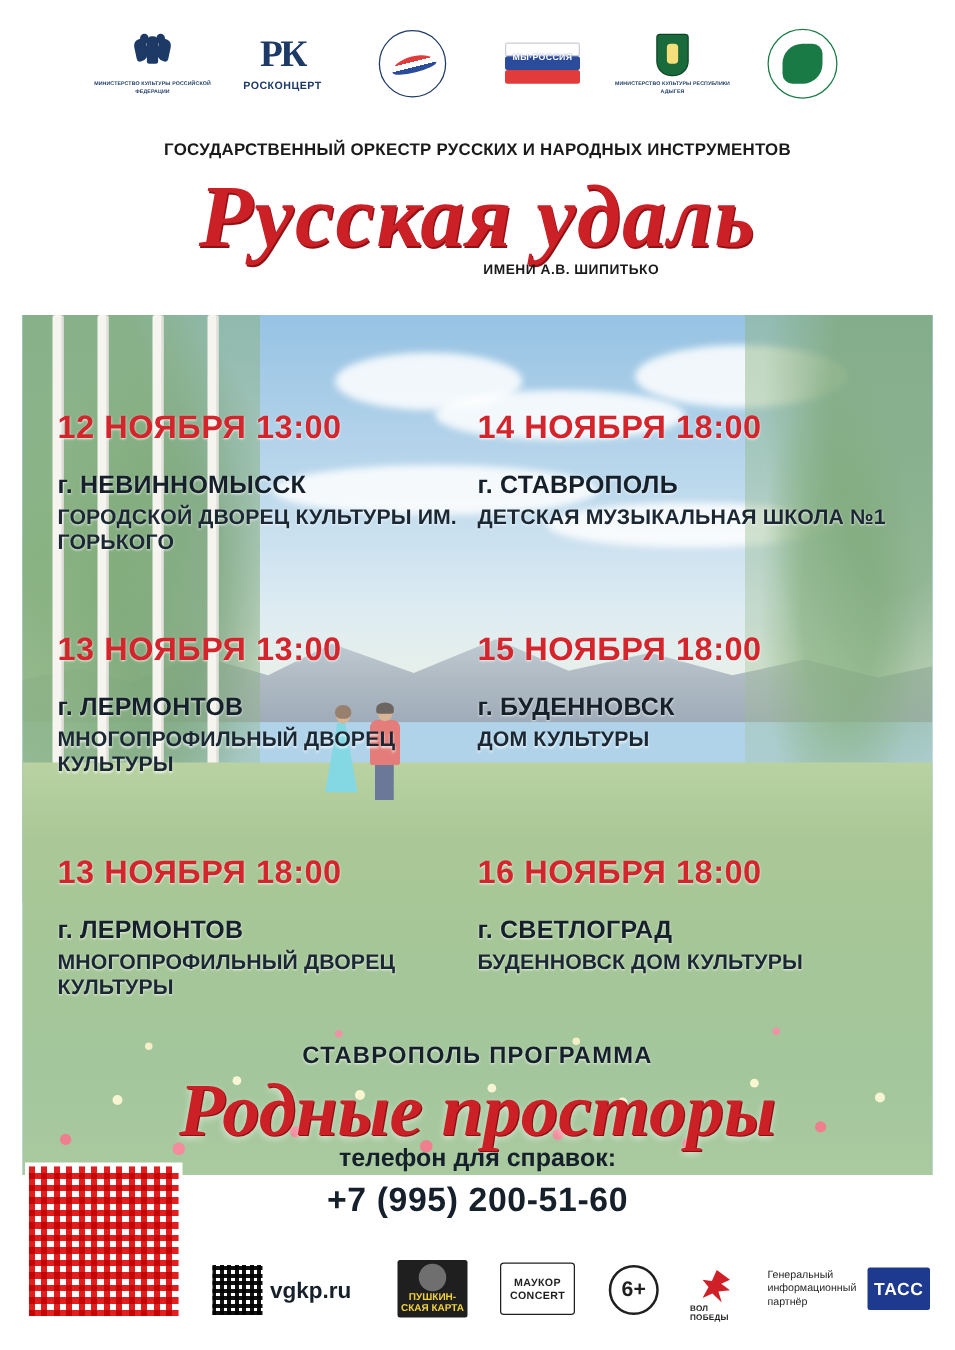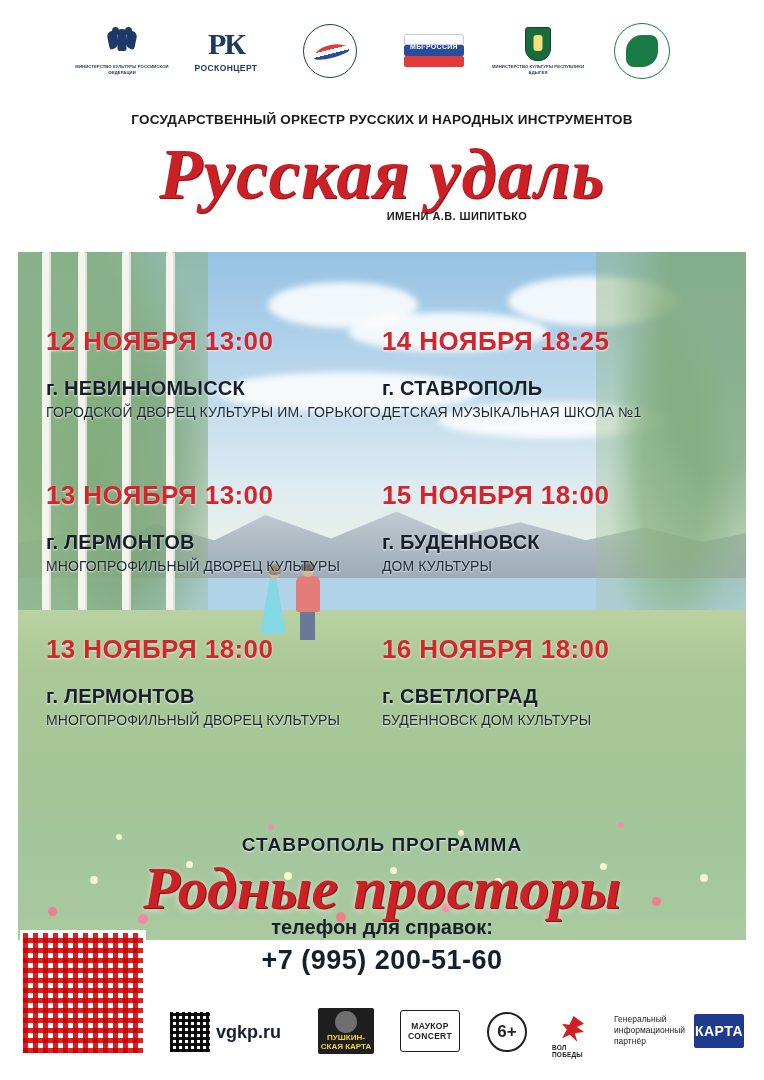--- a/index.html
+++ b/index.html
@@ -242,21 +242,21 @@
     color: #d4242c;
     letter-spacing: .4px;
     text-shadow: 0 1px 2px rgba(255,255,255,.85);
   }
   .ev-city {
     font-size: 20px; font-weight: bold; color: #15202b;
     margin-top: 20px; letter-spacing: .2px;
     text-shadow: 0 1px 2px rgba(255,255,255,.8);
   }
   .ev-venue {
-    font-size: 14px; font-weight: normal; color: #1b2733;
+    font-size: 17px; font-weight: bold; color: #1b2733;
     margin-top: 4px; letter-spacing: .1px;
     text-shadow: 0 1px 2px rgba(255,255,255,.8);
   }
 
   
   .program {
     position: absolute; left: 0; bottom: 22px; width: 728px;
     text-align: center;
   }
   .program-kicker {
@@ -472,21 +472,21 @@
 
   <div class="panel-veil"></div>
 
   <div class="schedule">
     <div>
       <div class="ev-date">12 НОЯБРЯ 13:00</div>
       <div class="ev-city">г. НЕВИННОМЫССК</div>
       <div class="ev-venue">ГОРОДСКОЙ ДВОРЕЦ КУЛЬТУРЫ ИМ. ГОРЬКОГО</div>
     </div>
     <div>
-      <div class="ev-date">14 НОЯБРЯ 18:25</div>
+      <div class="ev-date">14 НОЯБРЯ 18:00</div>
       <div class="ev-city">г. СТАВРОПОЛЬ</div>
       <div class="ev-venue">ДЕТСКАЯ МУЗЫКАЛЬНАЯ ШКОЛА №1</div>
     </div>
     <div>
       <div class="ev-date">13 НОЯБРЯ 13:00</div>
       <div class="ev-city">г. ЛЕРМОНТОВ</div>
       <div class="ev-venue">МНОГОПРОФИЛЬНЫЙ ДВОРЕЦ КУЛЬТУРЫ</div>
     </div>
     <div>
       <div class="ev-date">15 НОЯБРЯ 18:00</div>
@@ -536,13 +536,13 @@
   <span class="bird"></span>
   <span class="vtxt">ВОЛ ПОБЕДЫ</span>
 </div>
 
 <div class="gen-partner">
   <div>Генеральный</div>
   <div>информационный</div>
   <div>партнёр</div>
 </div>
 
-<div class="tass">КАРТА</div>
+<div class="tass">ТАСС</div>
 
 </body></html>

